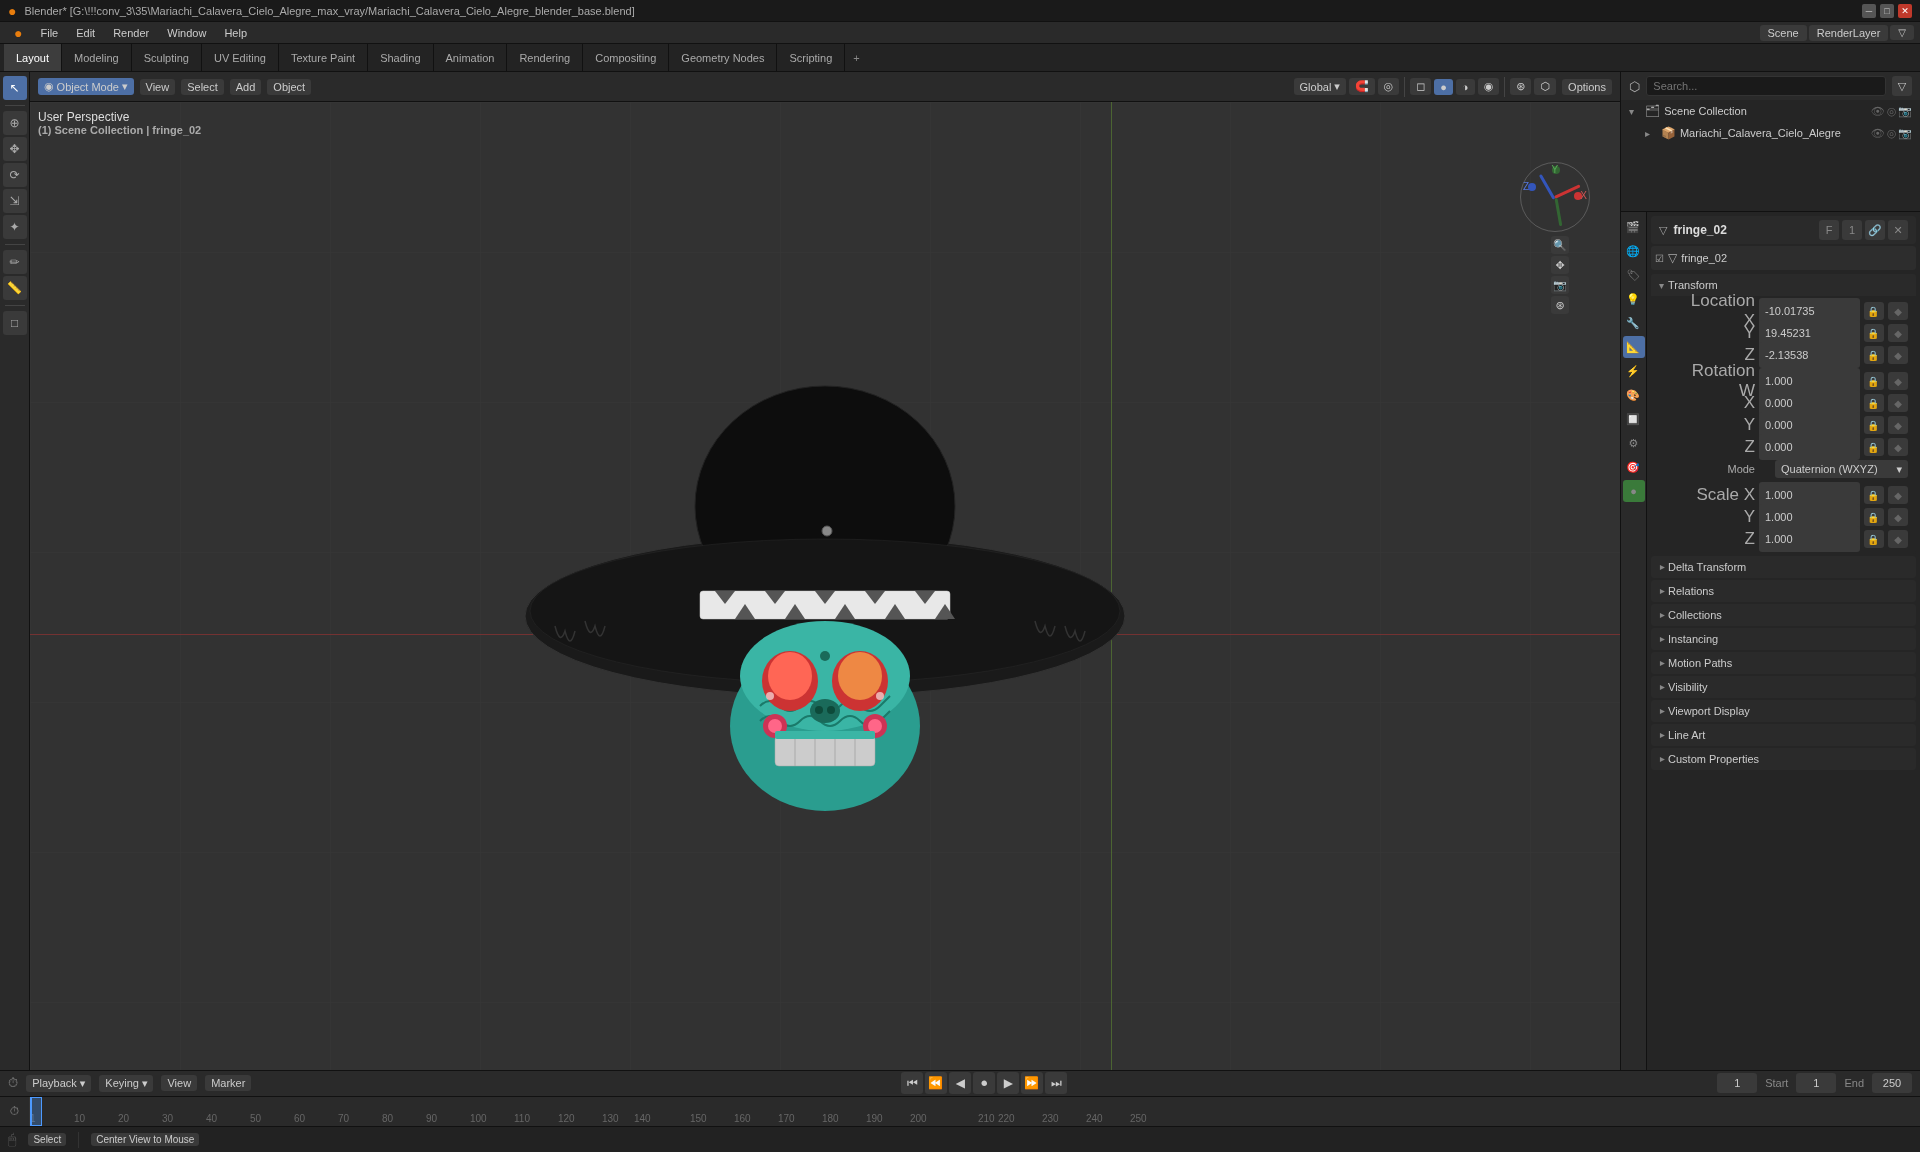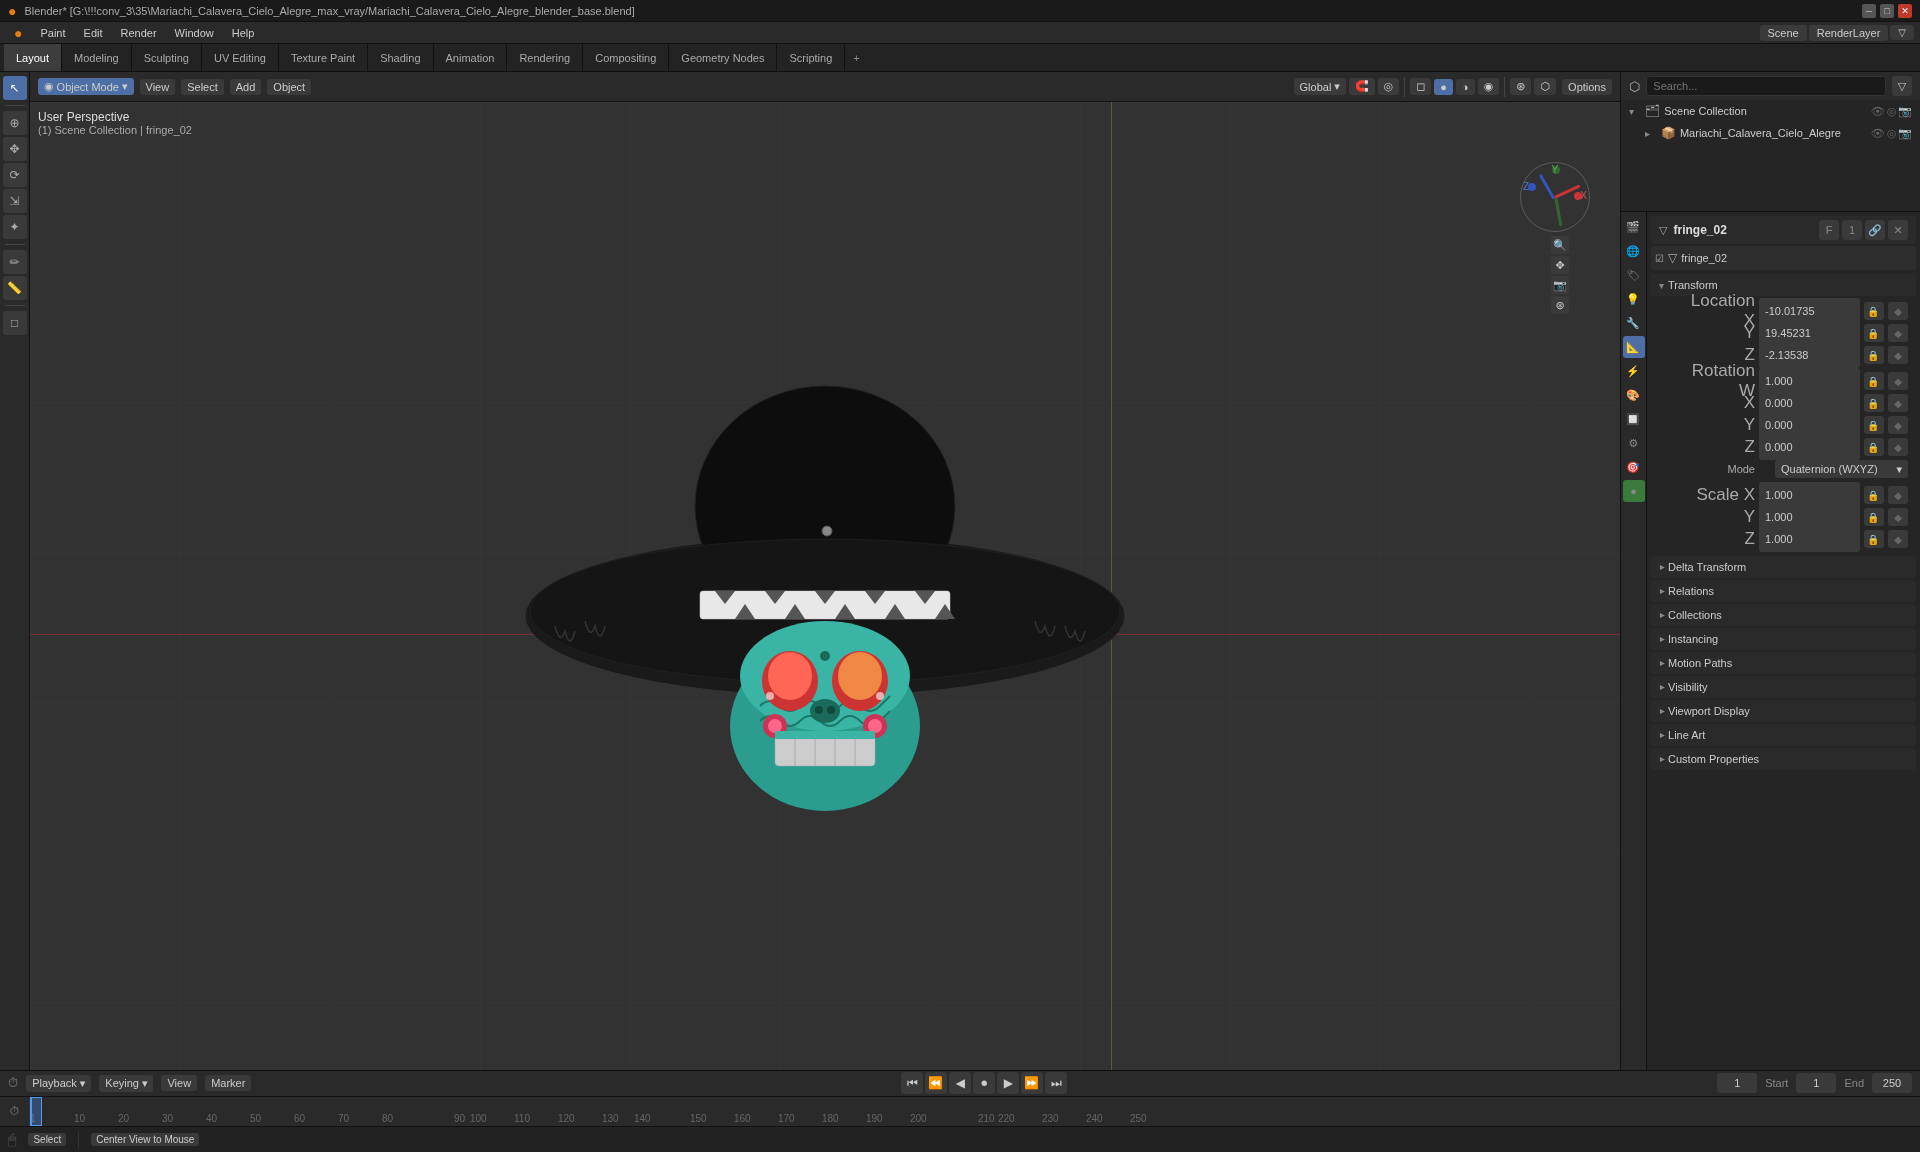--- a/index.html
+++ b/index.html
@@ -149,21 +149,21 @@
 
     
     #viewport-info {
       position: absolute;
       top: 8px;
       left: 8px;
       color: #aaa;
       font-size: 11px;
     }
     #viewport-info .view-name { font-size: 12px; color: #ddd; }
-    #viewport-info .collection-name { color: #aaa; font-size: 11px; }
+    #viewport-info .collection-name { color: #aaa; font-size: 11px; font-weight: bold; }
 
     
     #gizmo {
       position: absolute;
       top: 60px;
       right: 20px;
       width: 80px;
       height: 80px;
     }
     .gizmo-circle {
@@ -563,21 +563,21 @@
     <div style="width:14px;height:14px;background:#555;border-radius:2px;display:flex;align-items:center;justify-content:center;font-size:9px;cursor:pointer;">─</div>
     <div style="width:14px;height:14px;background:#555;border-radius:2px;display:flex;align-items:center;justify-content:center;font-size:9px;cursor:pointer;">□</div>
     <div style="width:14px;height:14px;background:#c0392b;border-radius:2px;display:flex;align-items:center;justify-content:center;font-size:9px;cursor:pointer;color:white;">✕</div>
   </div>
 </div>
 
 <div id="menu-bar">
   <div class="menu-item">
     <span style="color:#e87d0d; font-size:14px;">●</span>
   </div>
-  <div class="menu-item">Paint</div>
+  <div class="menu-item">File</div>
   <div class="menu-item">Edit</div>
   <div class="menu-item">Render</div>
   <div class="menu-item">Window</div>
   <div class="menu-item">Help</div>
   <div style="flex:1;"></div>
   <div class="menu-item" style="background:#3a3a3a; border-radius:3px;">Scene</div>
   <div class="menu-item" style="background:#3a3a3a; border-radius:3px;">RenderLayer</div>
   <div style="display:flex; gap:3px; align-items:center;">
     <div class="menu-item" style="background:#3a3a3a; border-radius:3px; font-size:10px;">▽</div>
   </div>
@@ -1039,21 +1039,21 @@
 
       <div class="tl-marker" style="left:0px;">1</div>
       <div class="tl-marker" style="left:44px;">10</div>
       <div class="tl-marker" style="left:88px;">20</div>
       <div class="tl-marker" style="left:132px;">30</div>
       <div class="tl-marker" style="left:176px;">40</div>
       <div class="tl-marker" style="left:220px;">50</div>
       <div class="tl-marker" style="left:264px;">60</div>
       <div class="tl-marker" style="left:308px;">70</div>
       <div class="tl-marker" style="left:352px;">80</div>
-      <div class="tl-marker" style="left:396px;margin-left:28px;">90</div>
+      <div class="tl-marker" style="left:396px;">90</div>
       <div class="tl-marker" style="left:440px;">100</div>
       <div class="tl-marker" style="left:484px;">110</div>
       <div class="tl-marker" style="left:528px;">120</div>
       <div class="tl-marker" style="left:572px;">130</div>
       <div class="tl-marker" style="left:604px;">140</div>
       <div class="tl-marker" style="left:660px;">150</div>
       <div class="tl-marker" style="left:704px;">160</div>
       <div class="tl-marker" style="left:748px;">170</div>
       <div class="tl-marker" style="left:792px;">180</div>
       <div class="tl-marker" style="left:836px;">190</div>

